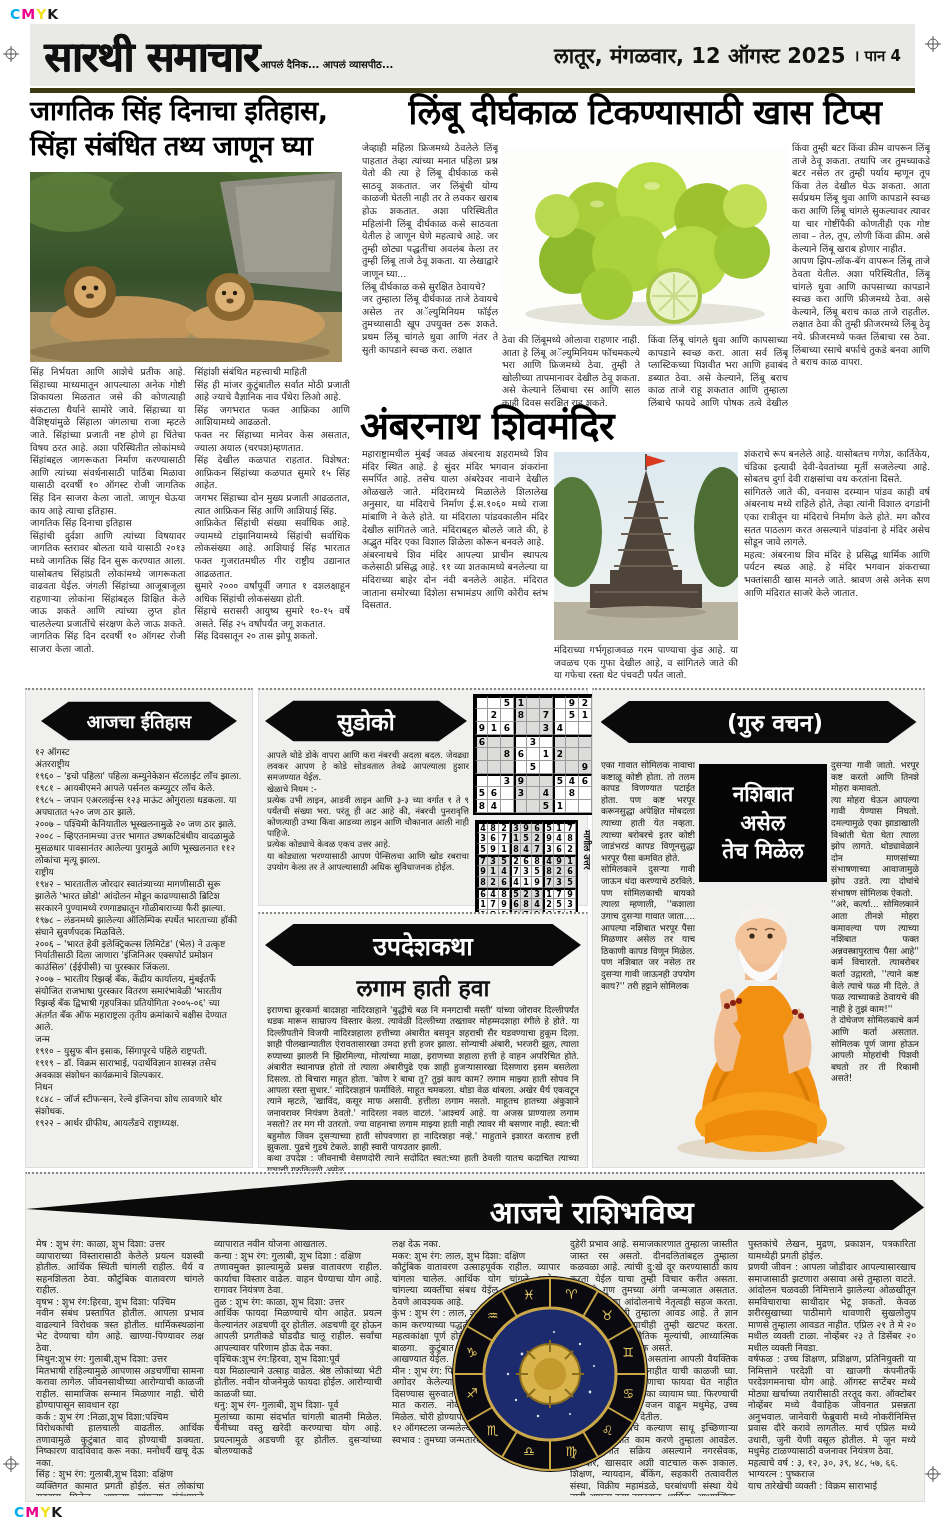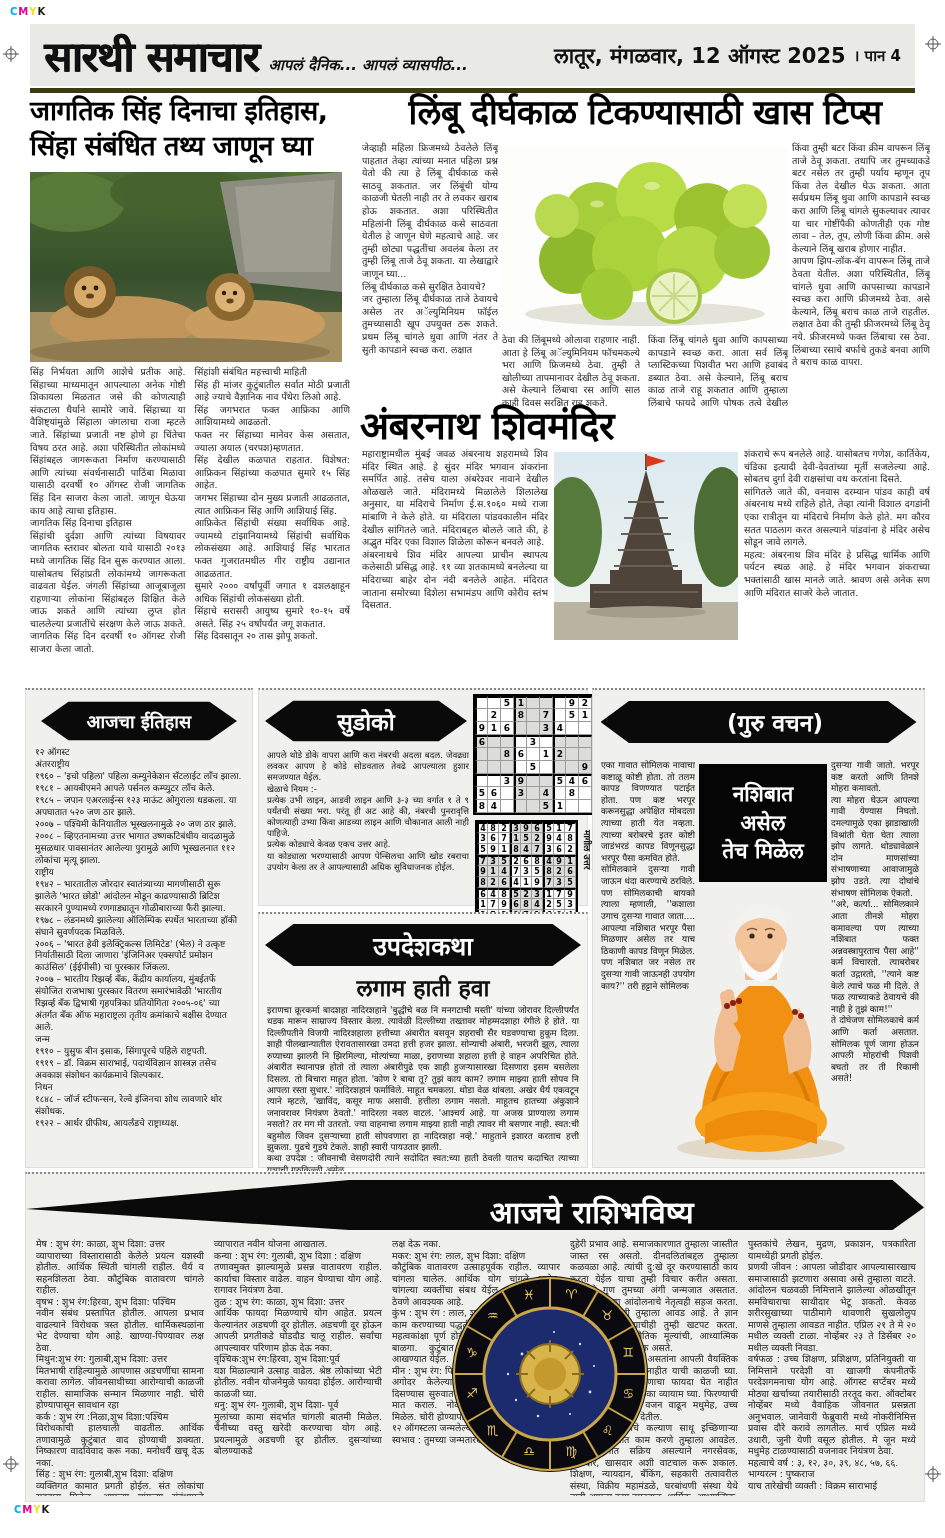--- a/index.html
+++ b/index.html
@@ -4,28 +4,28 @@
 <style>
   html,body{margin:0;padding:0;background:#fff;}
   body{font-family:"DejaVu Sans","Liberation Sans",sans-serif;color:#111;}
   #paper{position:relative;width:945px;height:1538px;background:#fff;overflow:hidden;}
   .abs{position:absolute;}
   .pre{white-space:pre-line;}
   .just{text-align:justify;}
   .clip{overflow:hidden;}
 
   
-  .cmyk{font-size:10px;font-weight:bold;letter-spacing:1px;}
+  .cmyk{font-size:14px;font-weight:bold;letter-spacing:1px;}
   .cmyk .c{color:#00aeef}.cmyk .m{color:#ec008c}.cmyk .y{color:#f2e223}.cmyk .k{color:#1a1a1a}
   .regmark svg{display:block}
 
   
   #masthead{left:30px;top:24px;width:885px;height:62px;background:#e9e9e6;display:flex;align-items:center;justify-content:space-between;padding:0 14px;box-sizing:border-box;}
   #mast-title{font-size:41px;font-weight:800;letter-spacing:-1px;text-shadow:1px 0 0 #000;}
-  #mast-tag{font-size:15px;font-weight:700;margin-left:10px;margin-top:18px;font-style:italic;}
+  #mast-tag{font-size:10px;font-weight:700;margin-left:2px;margin-top:18px;}
   #mast-right{font-size:21px;font-weight:800;white-space:nowrap;}
   #mast-page{font-size:15px;font-weight:700;margin-left:8px;}
   #rule{left:30px;top:88px;width:885px;height:5px;background:#3b3a12;}
 
   
   .headline{font-weight:700;color:#000;letter-spacing:-0.5px;}
   #lion-headline{left:30px;top:94px;width:330px;font-size:27px;line-height:1.28;}
   #lemon-headline{left:360px;top:94px;width:570px;font-size:34px;text-align:center;line-height:1.1;}
   #temple-headline{left:360px;top:398px;width:570px;font-size:38px;text-align:left;}
 
@@ -211,20 +211,21 @@
         <line x1="67" y1="82" x2="117" y2="82"></line>
           <line x1="64" y1="98" x2="120" y2="98"></line>
         <line x1="60" y1="114" x2="124" y2="114"></line>
           <line x1="40" y1="140" x2="144" y2="140"></line>
       </g>
       <line x1="92" y1="18" x2="92" y2="2" stroke="#5a4f44" stroke-width="2"></line>
       <polygon points="92,3 112,9 92,15" fill="#d93a1f"></polygon>
       <ellipse cx="92" cy="160" rx="60" ry="6" fill="#a49d8b"></ellipse>
     </svg>
   </div>
+  <div class="abs bodytxt pre just clip" style="left:554px;top:644px;width:184px;height:34px;">मंदिराच्या गर्भगृहाजवळ गरम पाण्याचा कुंड आहे. या जवळच एक गुफा देखील आहे, व सांगितले जाते की या गुफेचा रस्ता थेट पंचवटी पर्यंत जातो.</div>
   <div class="abs bodytxt pre just clip" style="left:744px;top:448px;width:186px;height:230px;">शंकराचे रूप बनलेले आहे. यासोबतच गणेश, कार्तिकेय, चंडिका इत्यादी देवी-देवतांच्या मूर्ती सजलेल्या आहे. सोबतच दुर्गा देवी राक्षसांचा वध करतांना दिसते.
 सांगितले जाते की, वनवास दरम्यान पांडव काही वर्ष अंबरनाथ मध्ये राहिले होते, तेव्हा त्यांनी विशाल दगडांनी एका रात्रीतून या मंदिराचे निर्माण केले होते. मग कौरव सतत पाठलाग करत असल्याने पांडवांना हे मंदिर असेच सोडून जावे लागले.
 महत्व: अंबरनाथ शिव मंदिर हे प्रसिद्ध धार्मिक आणि पर्यटन स्थळ आहे. हे मंदिर भगवान शंकराच्या भक्तांसाठी खास मानले जाते. श्रावण असे अनेक सण आणि मंदिरात साजरे केले जातात.</div>
 
   <div class="abs gbox" style="left:25px;top:688px;width:228px;height:480px;">
     <div class="banner" style="width:196px;height:44px;margin:9px auto 4px auto;">
       <span style="font-size:18px;">आजचा ईतिहास</span>
     </div>
     <div class="pre clip" style="margin:2px 9px;height:408px;font-size:9px;line-height:1.33;">१२ ऑगस्ट
 अंतरराष्ट्रीय

